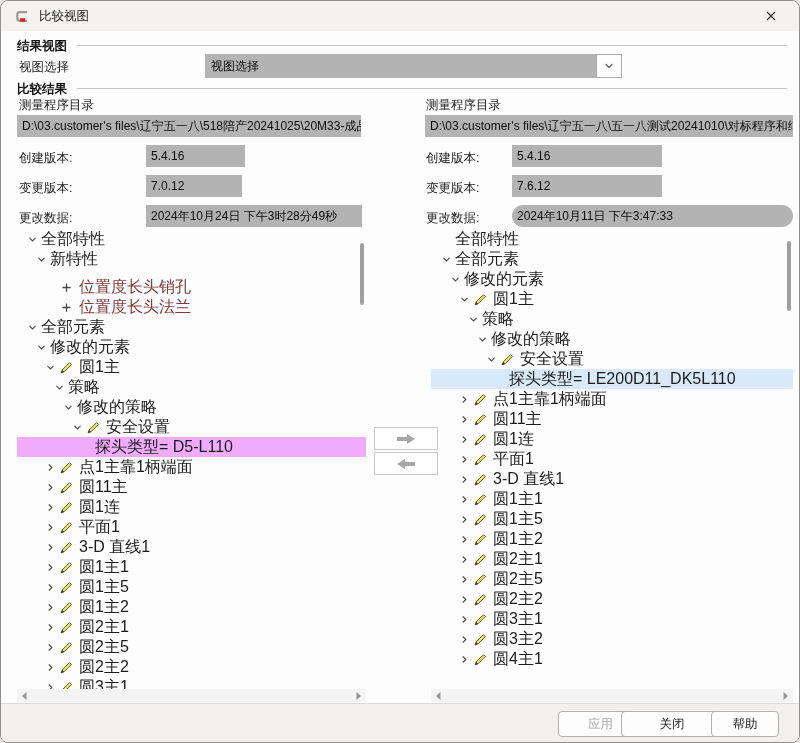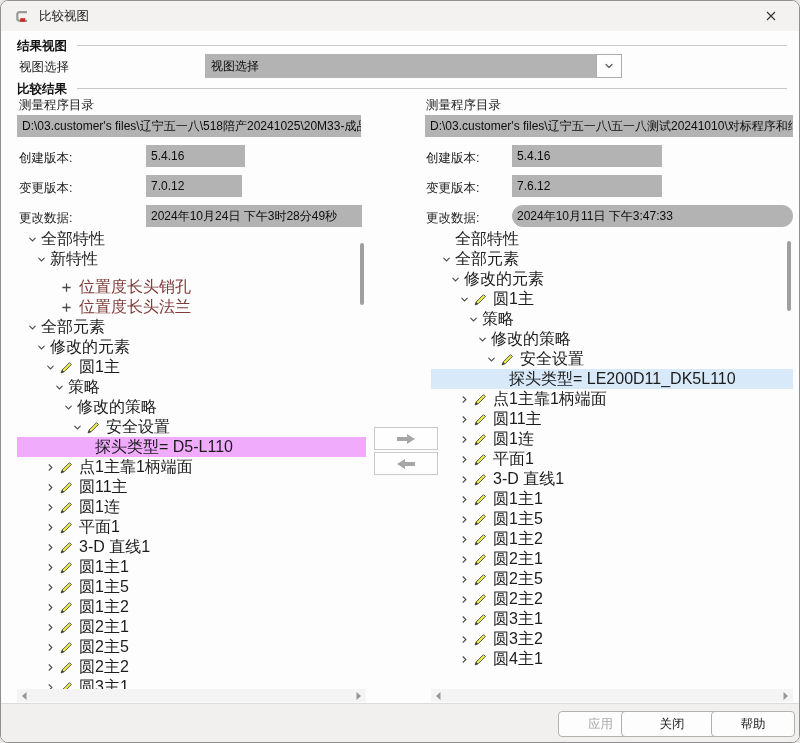--- a/index.html
+++ b/index.html
@@ -687,16 +687,16 @@
   </div>
   <div class="xfer" style="top:451px;">
     <svg viewBox="0 0 24 14" width="24" height="14">
       <path d="M21 5 H11 V2 L3 7 L11 12 V9 H21 Z" fill="#a6a6a6"></path>
     </svg>
   </div>
 
   <div class="footer">
     <div class="fbtn disabled" style="left:530px; width:85px;margin-left:27px;">应用</div>
     <div class="fbtn" style="left:620px; width:102px;">关闭</div>
-    <div class="fbtn" style="left:710px; width:84px;text-align:right;">帮助</div>
+    <div class="fbtn" style="left:710px; width:68px;text-align:right;">帮助</div>
   </div>
 
 </div>
 
 </body></html>

